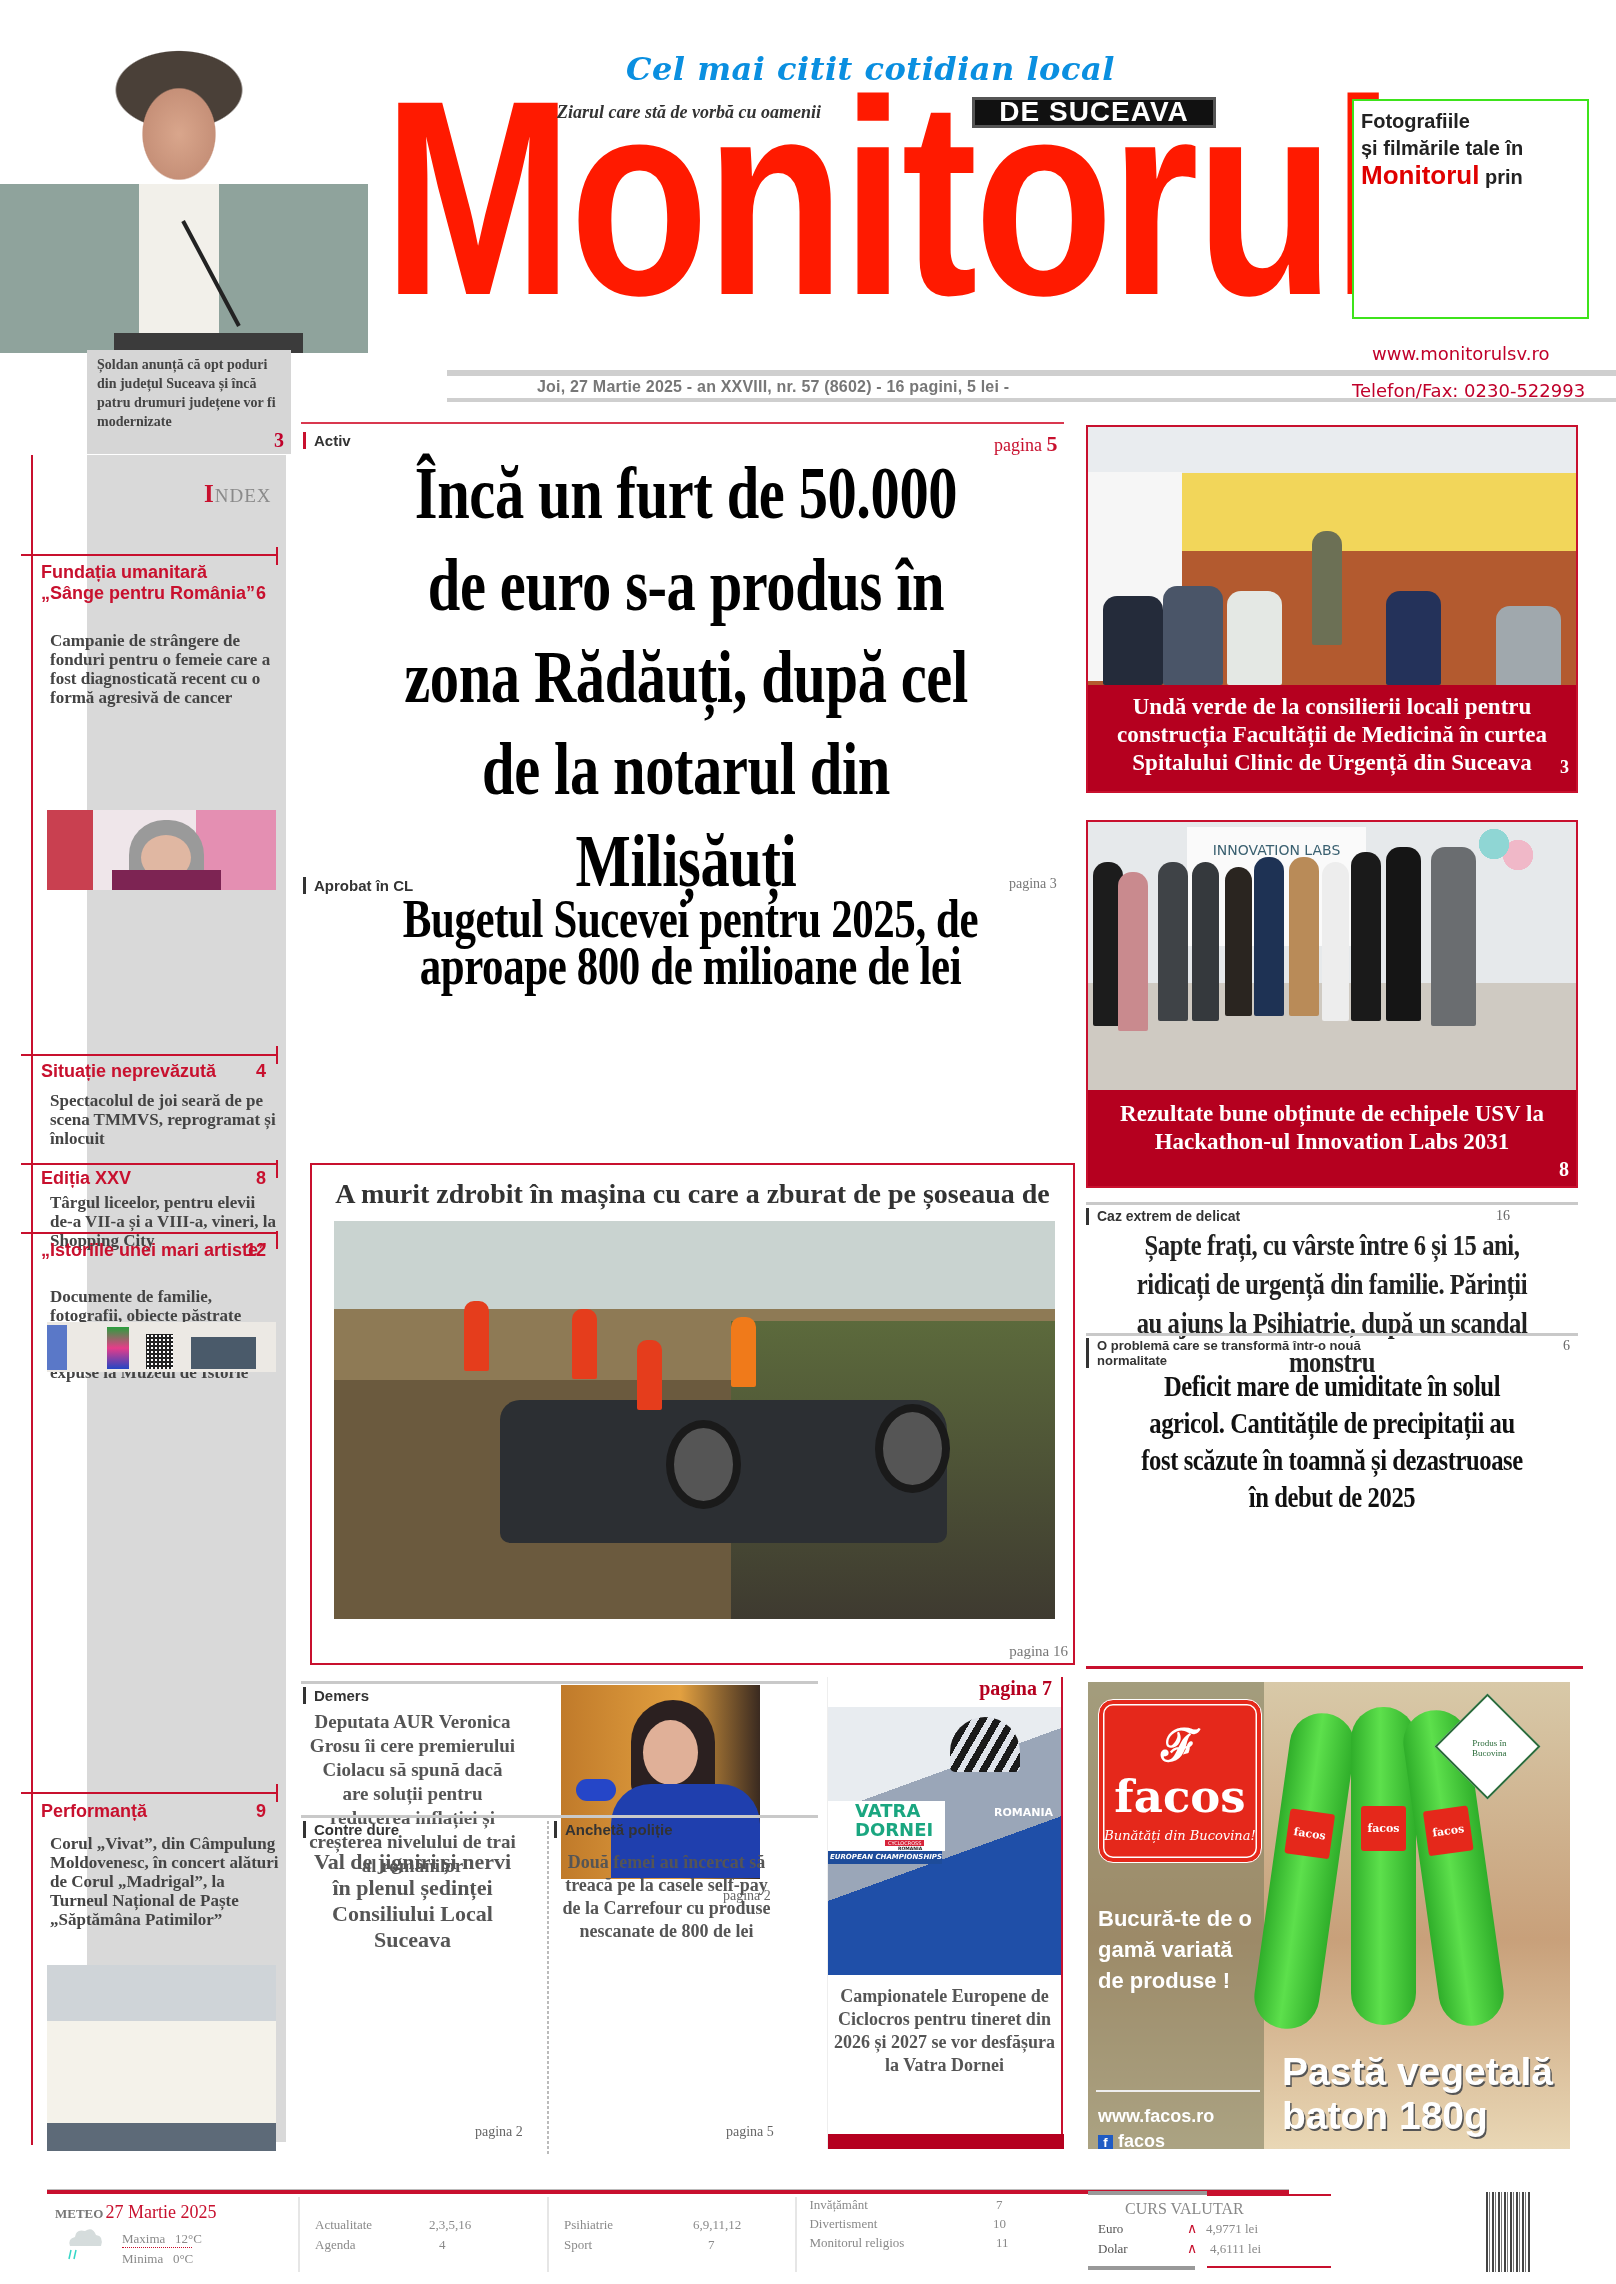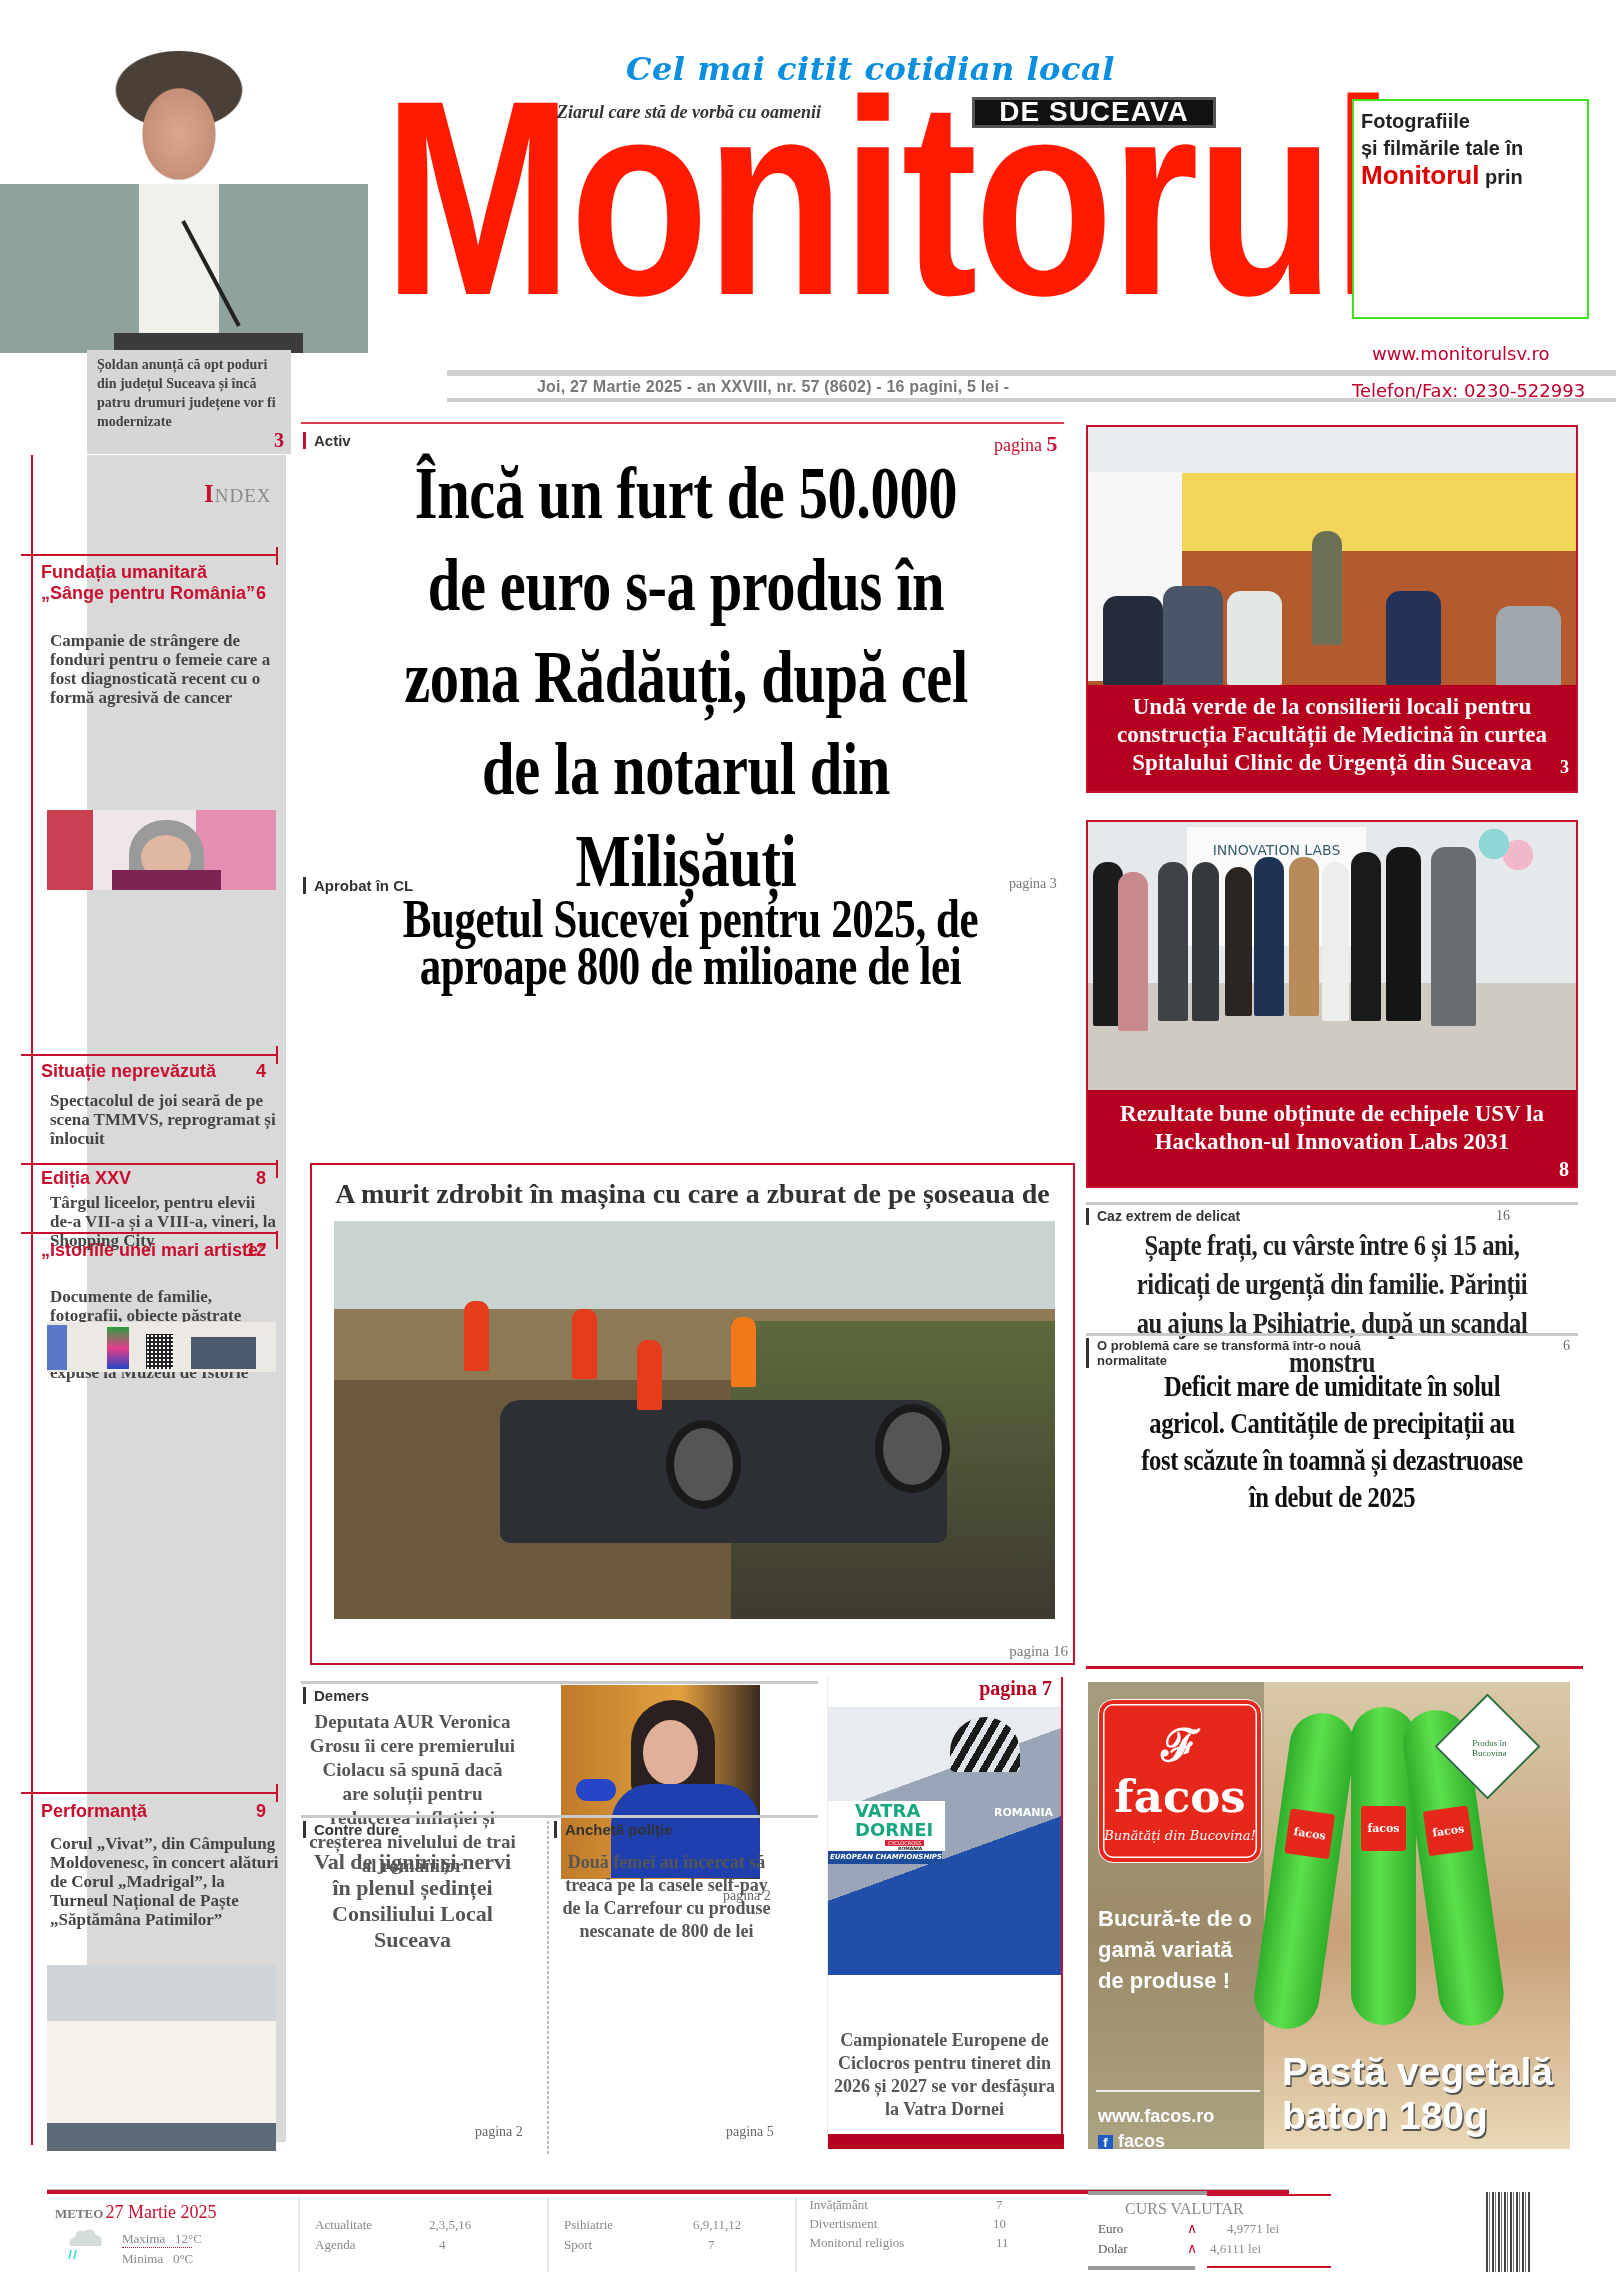--- a/index.html
+++ b/index.html
@@ -290,21 +290,21 @@
   <div class="cyclo-img">
     <div style="position:absolute;left:122px;top:10px;width:70px;height:55px;border-radius:35px 35px 5px 5px;background:repeating-linear-gradient(120deg,#1a1a1a 0 7px,#dfe3ea 7px 13px);"></div>
     <div style="position:absolute;left:0;top:94px;width:117px;height:50px;background:#fff;">
       <div style="position:absolute;left:27px;top:0;font-family:'DejaVu Sans',sans-serif;font-weight:bold;font-size:18px;line-height:19px;color:#1aa680;"><span>VATRA</span><br><span>DORNEI</span></div>
       <div style="position:absolute;left:57px;top:39px;background:#d6243a;color:#fff;font-size:5px;padding:0 3px;font-family:'DejaVu Sans',sans-serif;">CYCLOCROSS</div>
       <div style="position:absolute;left:70px;top:45px;color:#222;font-size:4.5px;font-family:'DejaVu Sans',sans-serif;font-weight:bold;">ROMANIA</div>
     </div>
     <div style="position:absolute;left:0;top:144px;width:114px;height:13px;background:#1e4c9a;color:#fff;font-family:'DejaVu Sans',sans-serif;font-style:italic;font-weight:bold;font-size:7px;line-height:13px;padding-left:2px;white-space:nowrap;overflow:hidden;">EUROPEAN CHAMPIONSHIPS</div>
     <div style="position:absolute;left:166px;top:99px;font-family:'DejaVu Sans',sans-serif;font-weight:bold;font-size:11px;color:#fff;">ROMANIA</div>
   </div>
-  <div class="small-head" style="position:absolute; left:5px; right:5px; top:308px; font-size:18px; line-height:23px;margin-top:44px;">Campionatele Europene de Ciclocros pentru tineret din 2026 și 2027 se vor desfășura la Vatra Dornei</div>
+  <div class="small-head" style="position:absolute; left:5px; right:5px; top:308px; font-size:18px; line-height:23px;">Campionatele Europene de Ciclocros pentru tineret din 2026 și 2027 se vor desfășura la Vatra Dornei</div>
 </div>
 
 <div class="abs facos-ad">
   <div class="shade"></div>
   <div class="baton" style="left:184px; top:30px; transform:rotate(8deg);">
       <div class="lbl">facos</div>
     </div>
   <div class="baton" style="left:263px; top:25px;">
       <div class="lbl">facos</div>
     </div>
@@ -363,21 +363,21 @@
   <div class="footer-txt" style="position:absolute;left:12.4px;top:38px;">Monitorul religios</div>
   <div class="footer-txt" style="position:absolute;left:199px;top:38px;">11</div>
 </div>
 
 <div class="abs" style="left:1088px; top:2191px; width:239px; height:84px;">
   <div style="position:absolute;left:0;top:0;width:119px;height:3.5px;background:#999;"></div>
   <div style="position:absolute;left:119px;top:2.5px;width:124px;height:2px;background:#c8102e;"></div>
   <div class="footer-txt" style="position:absolute;left:37px;top:9px;font-size:16px;color:#888;">CURS VALUTAR</div>
   <div class="footer-txt" style="position:absolute;left:10px;top:30px;color:#555;">Euro</div>
   <span class="fx-arrow" style="position:absolute;left:99px;top:29px;">∧</span>
-  <div class="footer-txt" style="position:absolute;left:139px;top:30px;">4,9771 lei</div>
+  <div class="footer-txt" style="position:absolute;left:118px;top:30px;">4,9771 lei</div>
   <div class="footer-txt" style="position:absolute;left:10px;top:50px;color:#555;">Dolar</div>
   <span class="fx-arrow" style="position:absolute;left:99px;top:49px;">∧</span>
   <div class="footer-txt" style="position:absolute;left:122px;top:50px;">4,6111 lei</div>
   <div style="position:absolute;left:0;top:75px;width:107px;height:3.5px;background:#999;"></div>
   <div style="position:absolute;left:119px;top:75px;width:124px;height:2px;background:#c8102e;"></div>
 </div>
 
 <div class="abs barcode"></div>
 
 

